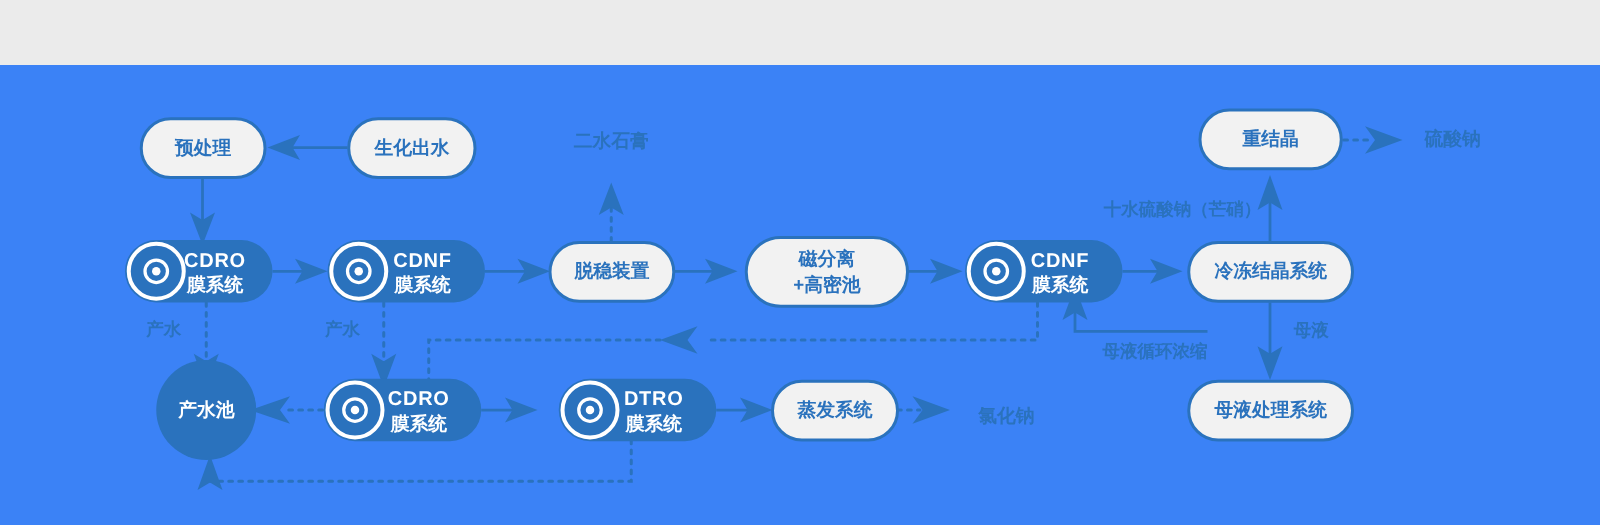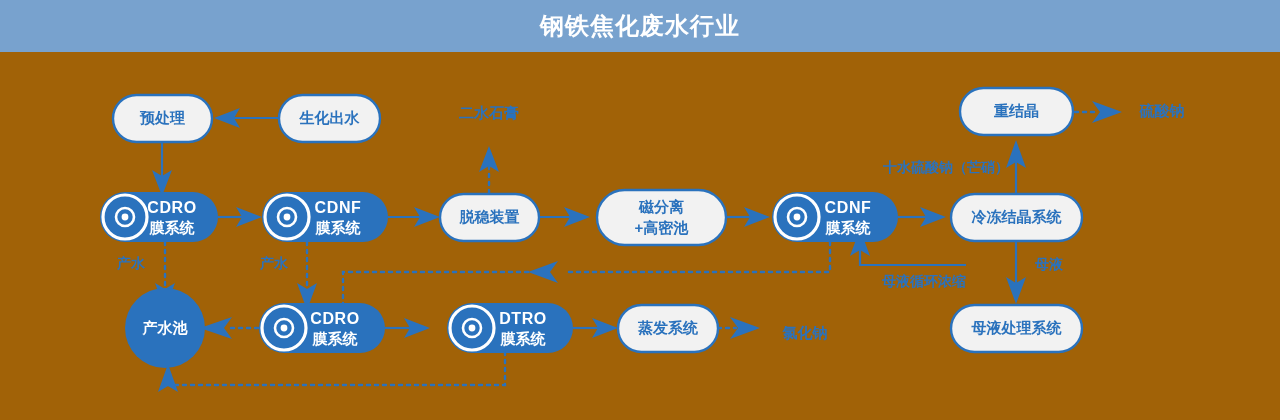--- a/index.html
+++ b/index.html
@@ -35,21 +35,21 @@
     font-weight: bold;
     letter-spacing: 1px;
     font-family: "Liberation Sans", "DejaVu Sans", sans-serif;
   }
   .canvas-wrap {
     position: absolute;
     left: 0;
     top: 52px;
     width: 1280px;
     height: 368px;
-    background: #a16207;
+    background: #3b82f6;
   }
   svg.flow {
     display: block;
     width: 1280px;
     height: 368px;
   }
   .node-box {
     fill: #f2f2f2;
     stroke: #2a72bd;
     stroke-width: 2.4;
@@ -120,23 +120,20 @@
   }
   .icon-dot {
     fill: #ffffff;
   }
 </style>
 </head>
 <body>
 
 <div id="app">
 
-  <div class="header-bar">
-    <div class="header-title">钢铁焦化废水行业</div>
-  </div>
 
   <div class="canvas-wrap">
     <svg class="flow" viewBox="0 0 1280 368">
 
       <g>
 
         <g>
           <path class="link-solid" d="M278,66 L232,66"></path>
           <path class="arrow-head" d="M214,66 L240,56 L234,66 L240,76 Z"></path>
         </g>

